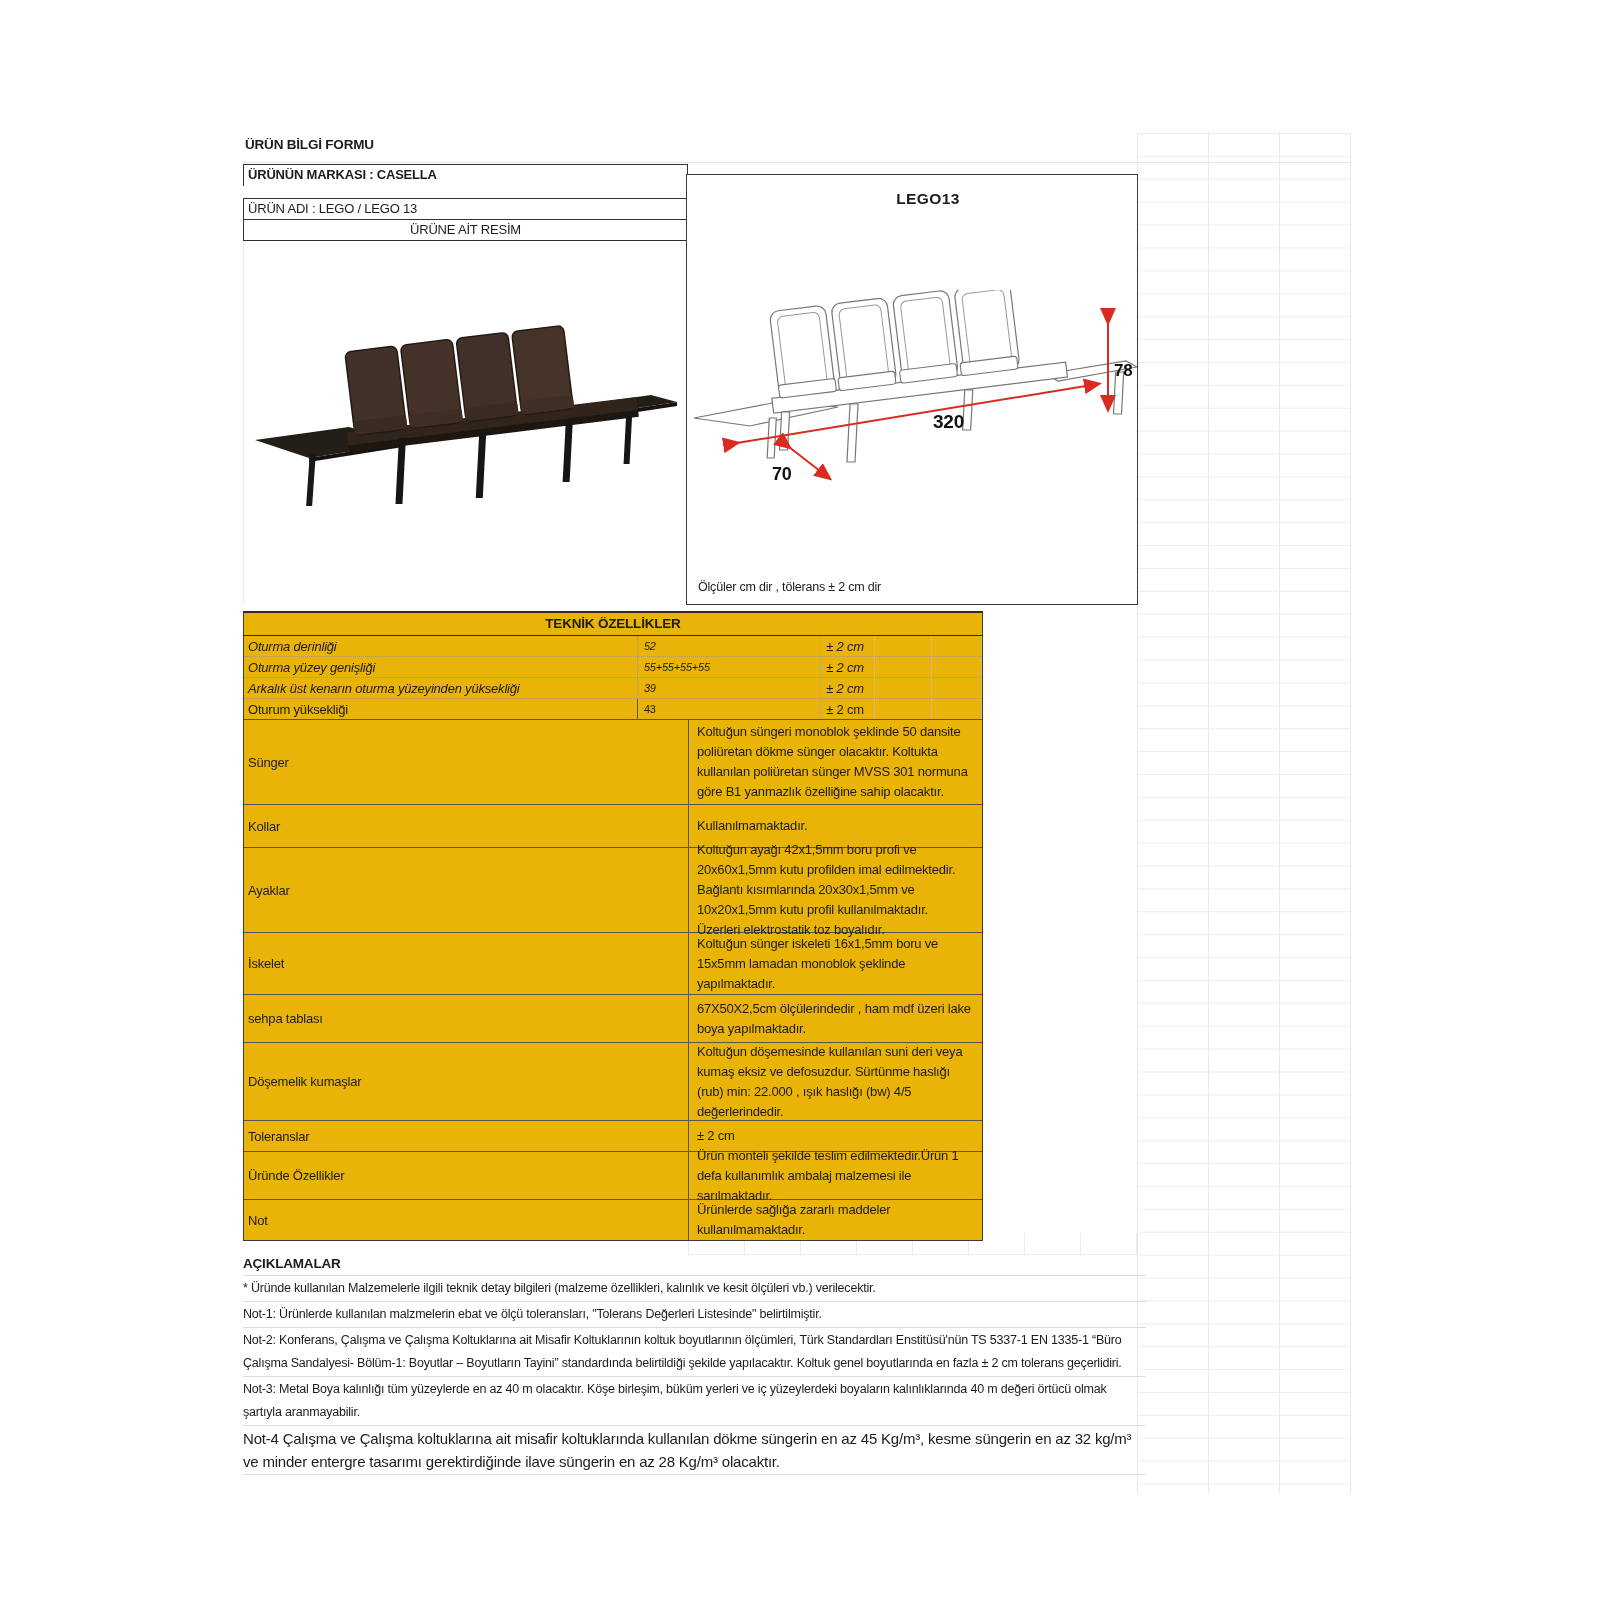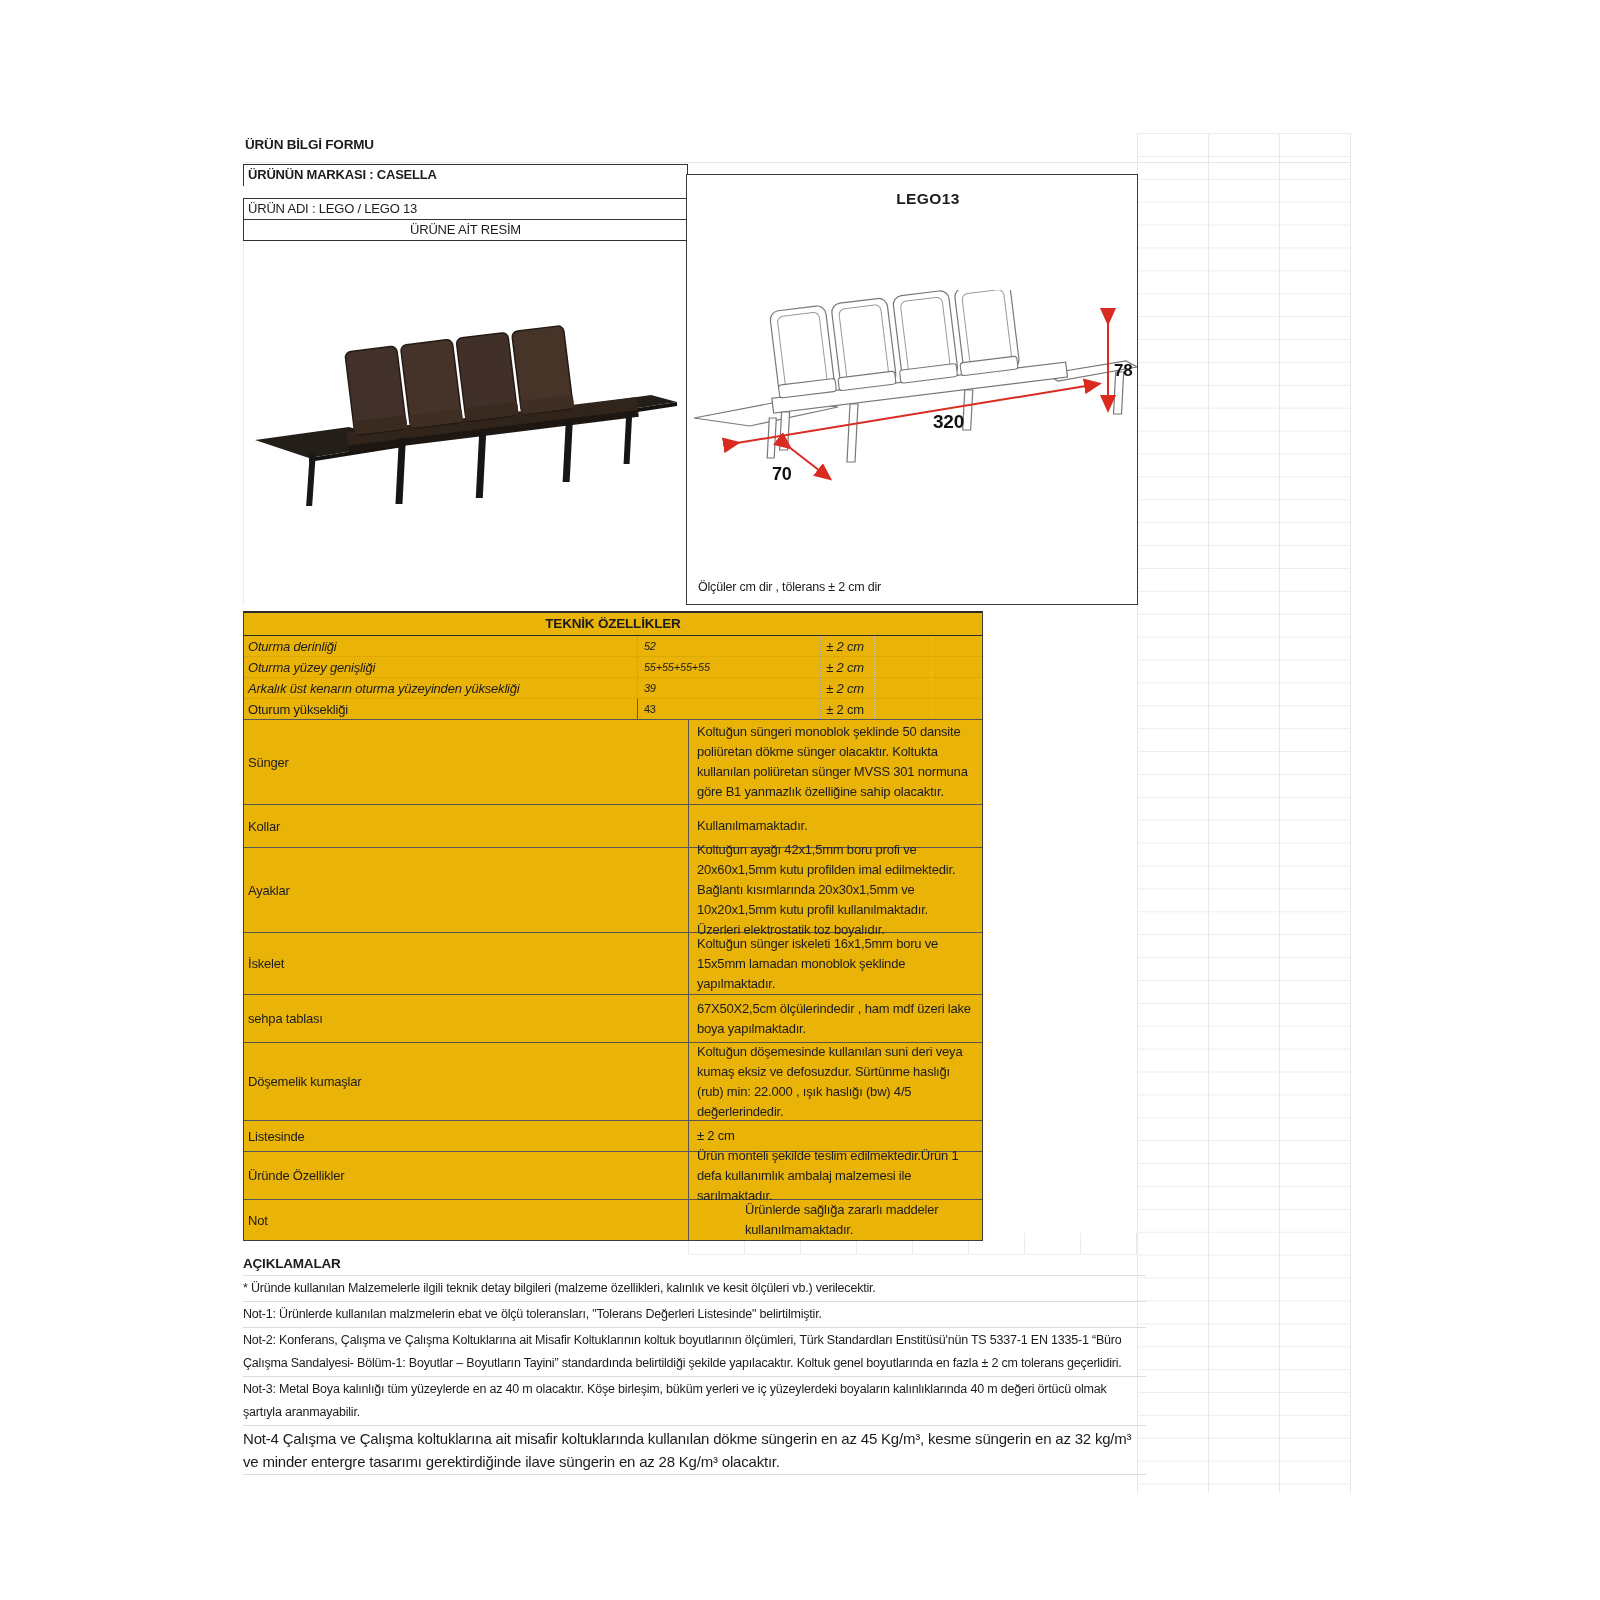--- a/index.html
+++ b/index.html
@@ -32,21 +32,21 @@
               font-size:15.5px;letter-spacing:.4px;z-index:3;padding-left:32px;}
   .draw-note{left:698px;top:580px;font-size:12.5px;z-index:3;}
   .photo-svg{left:253px;top:322px;z-index:2;}
   .sketch-svg{left:688px;top:290px;z-index:3;}
   
   .spec-table{left:243px;top:605px;width:740px;border:1px solid #3c3c3c;
               border-top:2px solid #2b2b2b;background:#eab308;z-index:2;margin-top:6px;}
   .spec-header{height:22px;line-height:22px;text-align:center;font-weight:bold;
                font-size:13.5px;border-bottom:1.5px solid #2b2b2b;}
   .srow{display:flex;box-sizing:border-box;border-bottom:1px solid #555;}
-  .srow:last-child{border-bottom:none;gap:48px;}
+  .srow:last-child{border-bottom:none;}
   .srow.dotted{border-bottom:1px dotted #9a9a9a;font-style:italic;}
   .c-label{width:445px;padding:0 4px;border-right:1px solid #555;display:flex;
            align-items:center;font-size:13px;box-sizing:border-box;}
   .srow.dotted .c-label{border-right:1px dotted #9a9a9a;}
   .c-val{width:205px;padding:0 6px;display:flex;align-items:center;font-size:11px;box-sizing:border-box;}
   .c-tol{width:60px;border-left:1px dotted #a8a8a8;display:flex;align-items:center;
          padding-left:5px;font-size:13px;white-space:nowrap;box-sizing:border-box;}
   .c-e{border-left:1px dotted #c2c2c2;box-sizing:border-box;}
   .c-e1{width:64px}.c-e2{width:57px}.c-e3{flex:1}
   .c-text{flex:1;padding:3px 8px;display:flex;align-items:center;font-size:13px;
@@ -252,21 +252,21 @@
     <div class="srow h78">
       <div class="c-label">
           <span>Döşemelik kumaşlar</span>
         </div>
       <div class="c-text">
           <span>Koltuğun döşemesinde kullanılan suni deri veya kumaş eksiz ve defosuzdur. Sürtünme haslığı (rub) min: 22.000 , ışık haslığı (bw) 4/5 değerlerindedir.</span>
         </div>
     </div>
     <div class="srow h31">
       <div class="c-label">
-          <span>Listesinde</span>
+          <span>Toleranslar</span>
         </div>
       <div class="c-text">
           <span>± 2 cm</span>
         </div>
     </div>
     <div class="srow h48">
       <div class="c-label">
           <span>Üründe Özellikler</span>
         </div>
       <div class="c-text">

